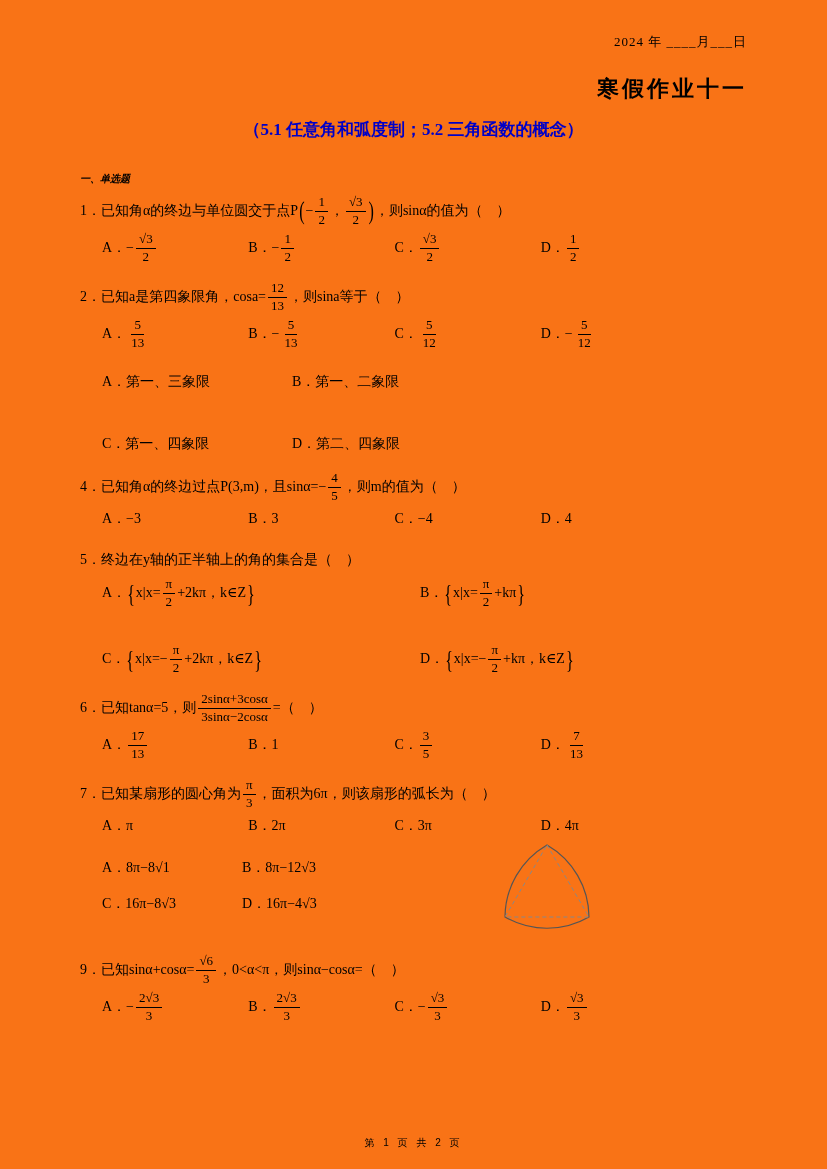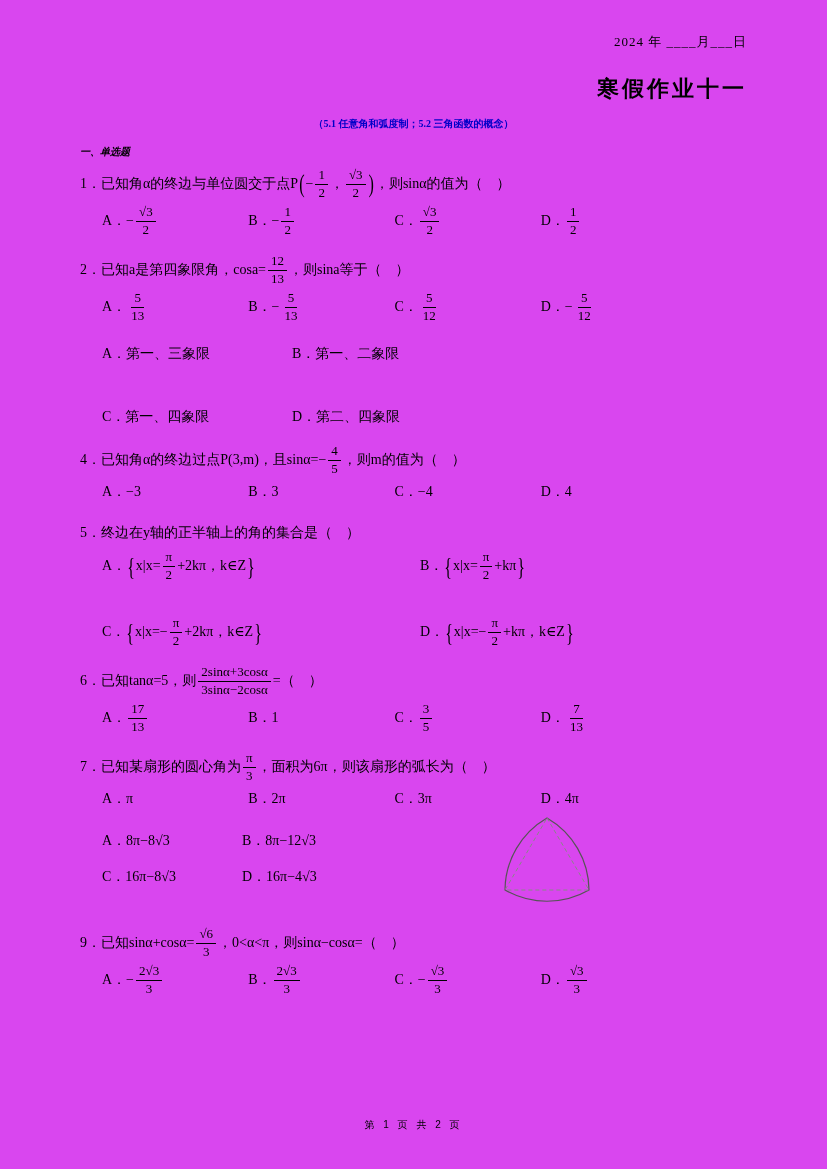--- a/index.html
+++ b/index.html
@@ -1,33 +1,33 @@
 <!DOCTYPE html>
 <html><head>
 <meta charset="utf-8">
 <style>
   * { margin:0; padding:0; box-sizing:border-box; }
   html,body { background:#ffffff; }
   body { font-family:"Liberation Serif","DejaVu Serif",serif; color:#000; }
   .page {
-    width:827px; height:1169px; margin:0 auto; background:#d946ef;
-    padding:32px 80px 36px 80px;
+    width:827px; height:1169px; margin:0 auto; background:#f97316;
+    padding:32px 80px 18px 80px;
     display:flex; flex-direction:column;
     font-size:14px; line-height:1.6;
   }
   .date-line {
     text-align:right; font-size:13px; margin-bottom:18px; letter-spacing:1px;
   }
   .doc-title {
     text-align:right; font-size:22px; font-weight:bold; letter-spacing:3px;
     font-family:"Liberation Sans","DejaVu Sans",sans-serif; margin-bottom:10px;
   }
   .doc-subtitle {
-    text-align:center; font-size:10px; font-weight:bold; color:#0000c8;
-    margin-bottom:12px;
+    text-align:center; font-size:17px; font-weight:bold; color:#0000c8;
+    margin-bottom:28px;
   }
   .section-heading {
     font-size:10px; font-weight:bold; margin-bottom:8px;
     font-family:"Liberation Sans","DejaVu Sans",sans-serif;
     font-style:italic;
   }
   .question { margin-bottom:6px; }
   .stem { line-height:1.9; margin-bottom:2px; }
   .options {
     display:grid; margin:4px 0 10px 22px; align-items:center;
@@ -198,21 +198,21 @@
       <span class="opt">A．π</span>
       <span class="opt">B．2π</span>
       <span class="opt">C．3π</span>
       <span class="opt">D．4π</span>
     </div>
   </div>
 
   <div class="question">
     <div class="q8-bottom">
       <div class="options cols-2n">
-        <span class="opt">A．8π−8√3</span>
+        <span class="opt">A．8π−8√1</span>
         <span class="opt">B．8π−12√3</span>
         <span class="opt">C．16π−8√3</span>
         <span class="opt">D．16π−4√3</span>
       </div>
       <div class="figure-wrap">
         <svg width="100" height="102" viewBox="0 0 100 102">
           <path d="M50,6 A84,84 0 0 1 92,78 A84,84 0 0 1 8,78 A84,84 0 0 1 50,6 Z" fill="none" stroke="#555" stroke-width="1.2"></path>
           <path d="M50,6 L92,78 L8,78 Z" fill="none" stroke="#888" stroke-width="1" stroke-dasharray="4,3"></path>
         </svg>
       </div>

